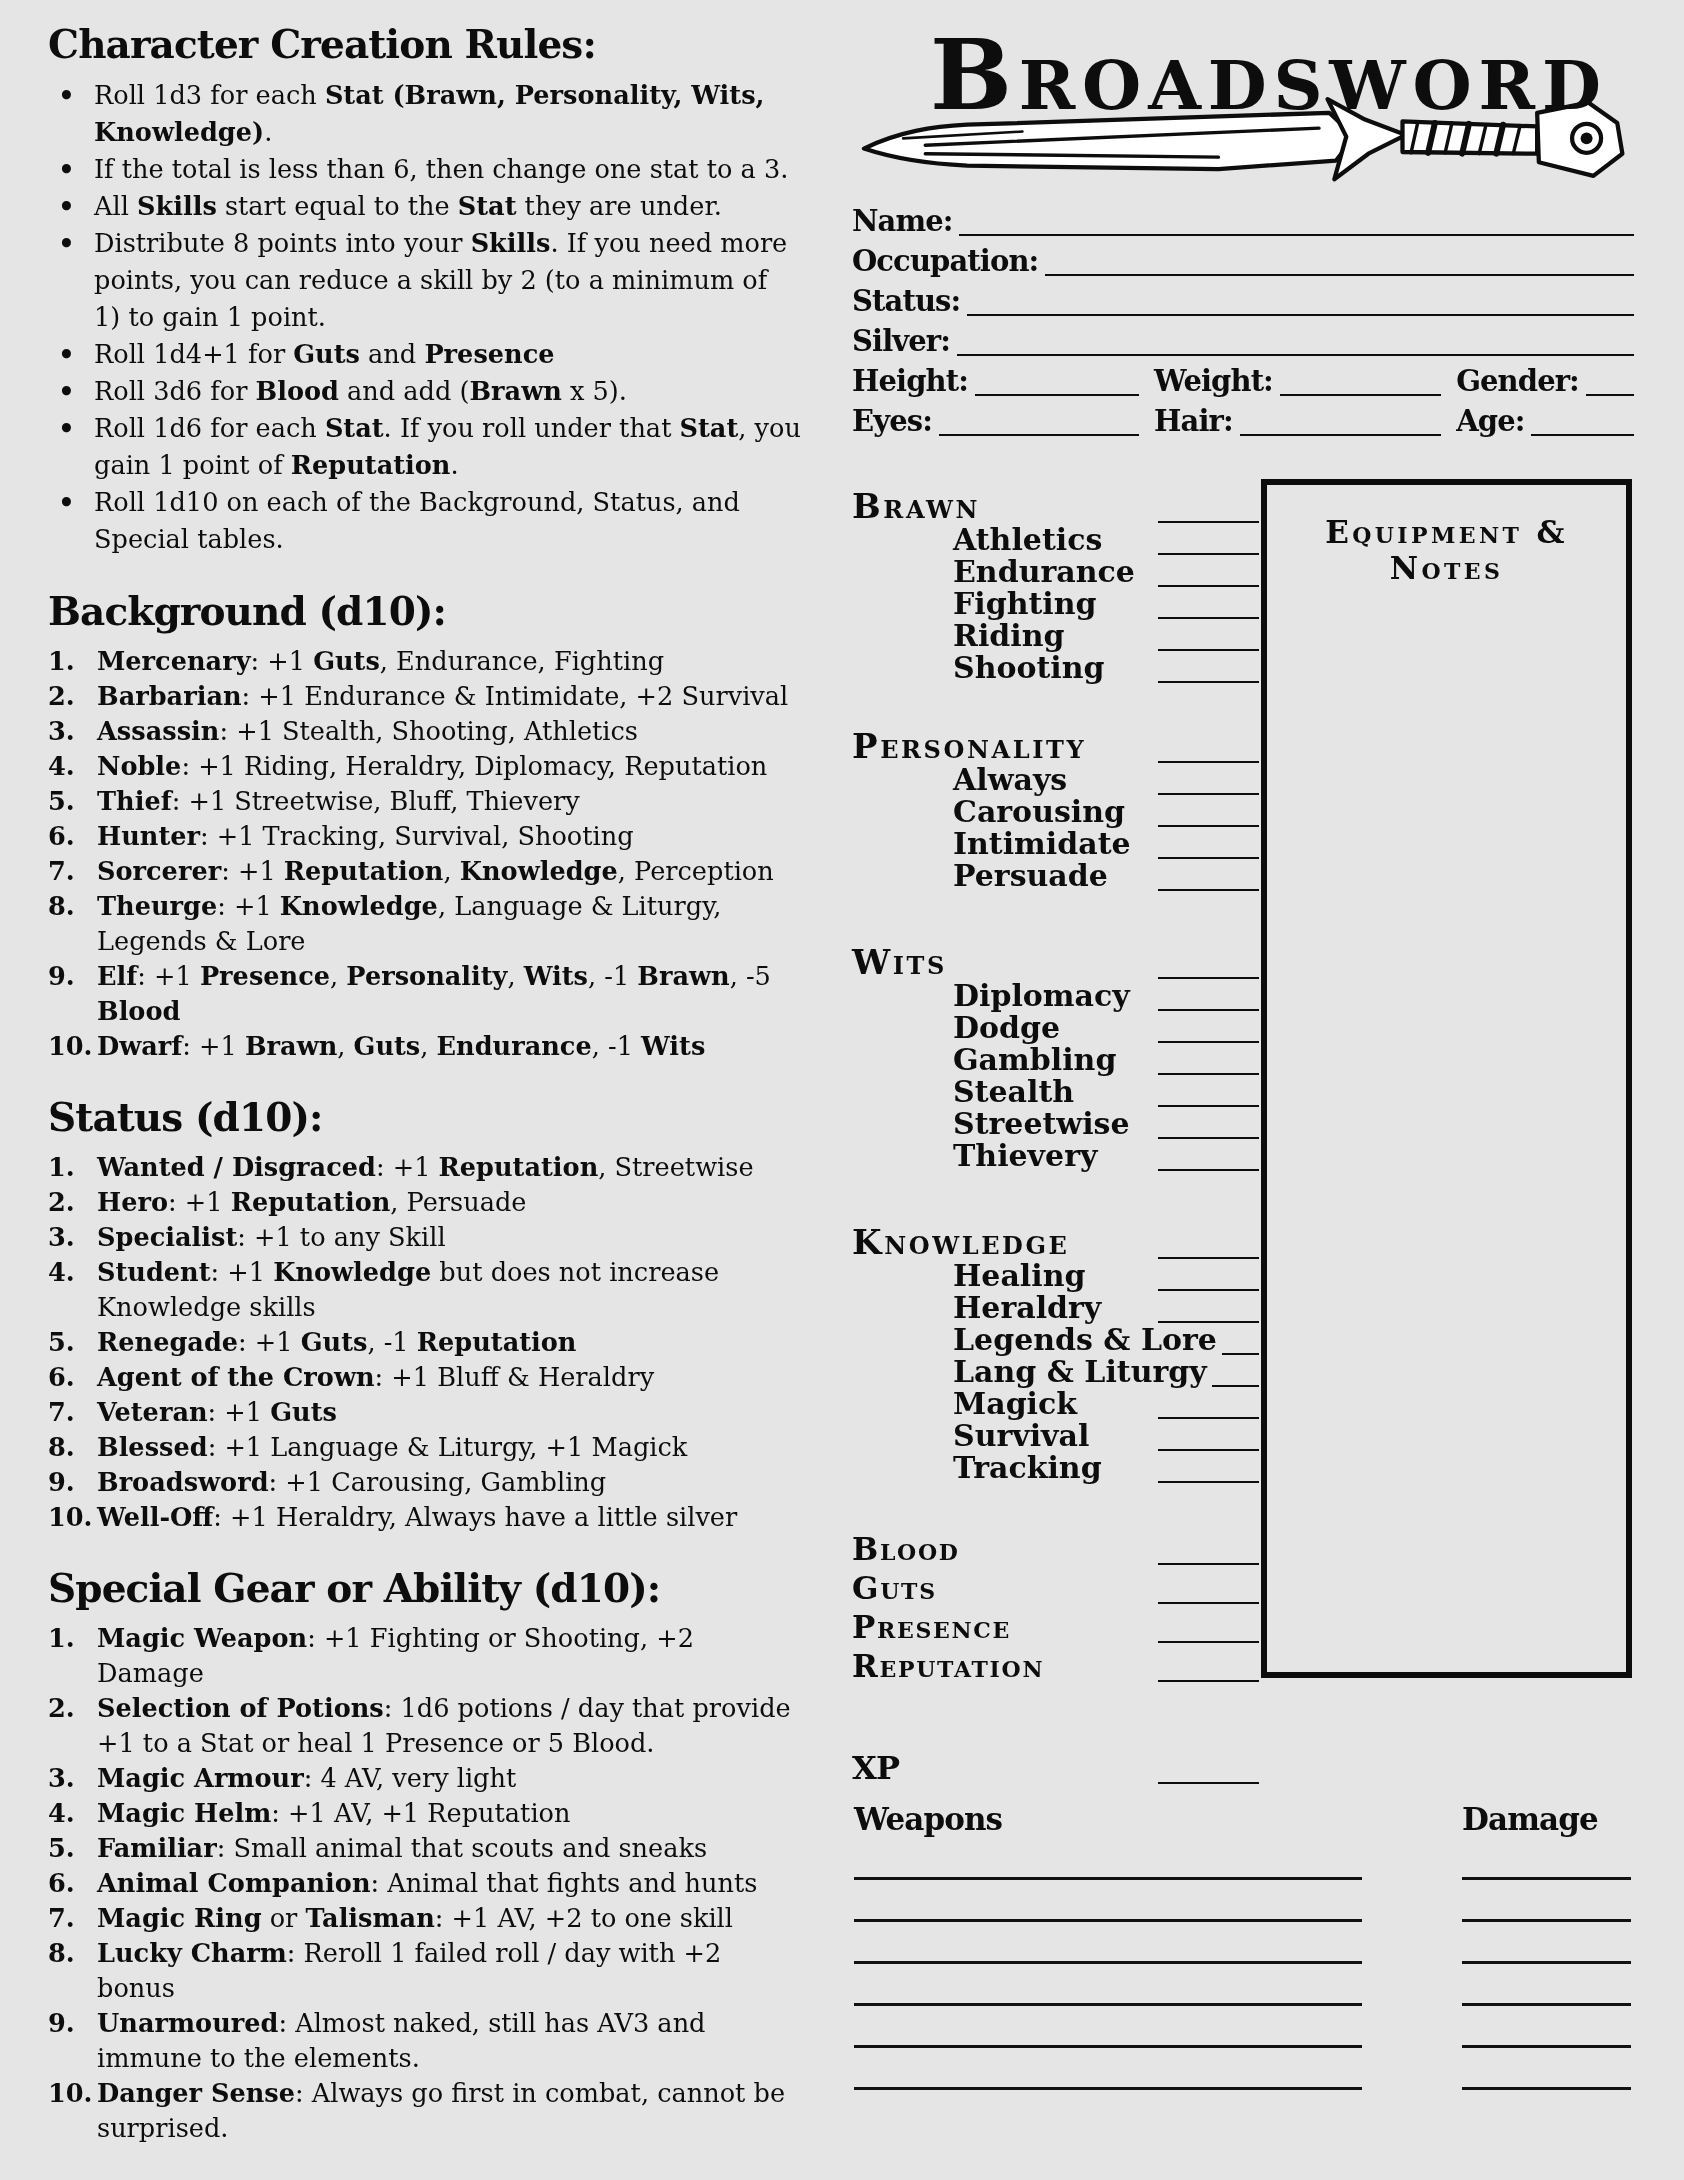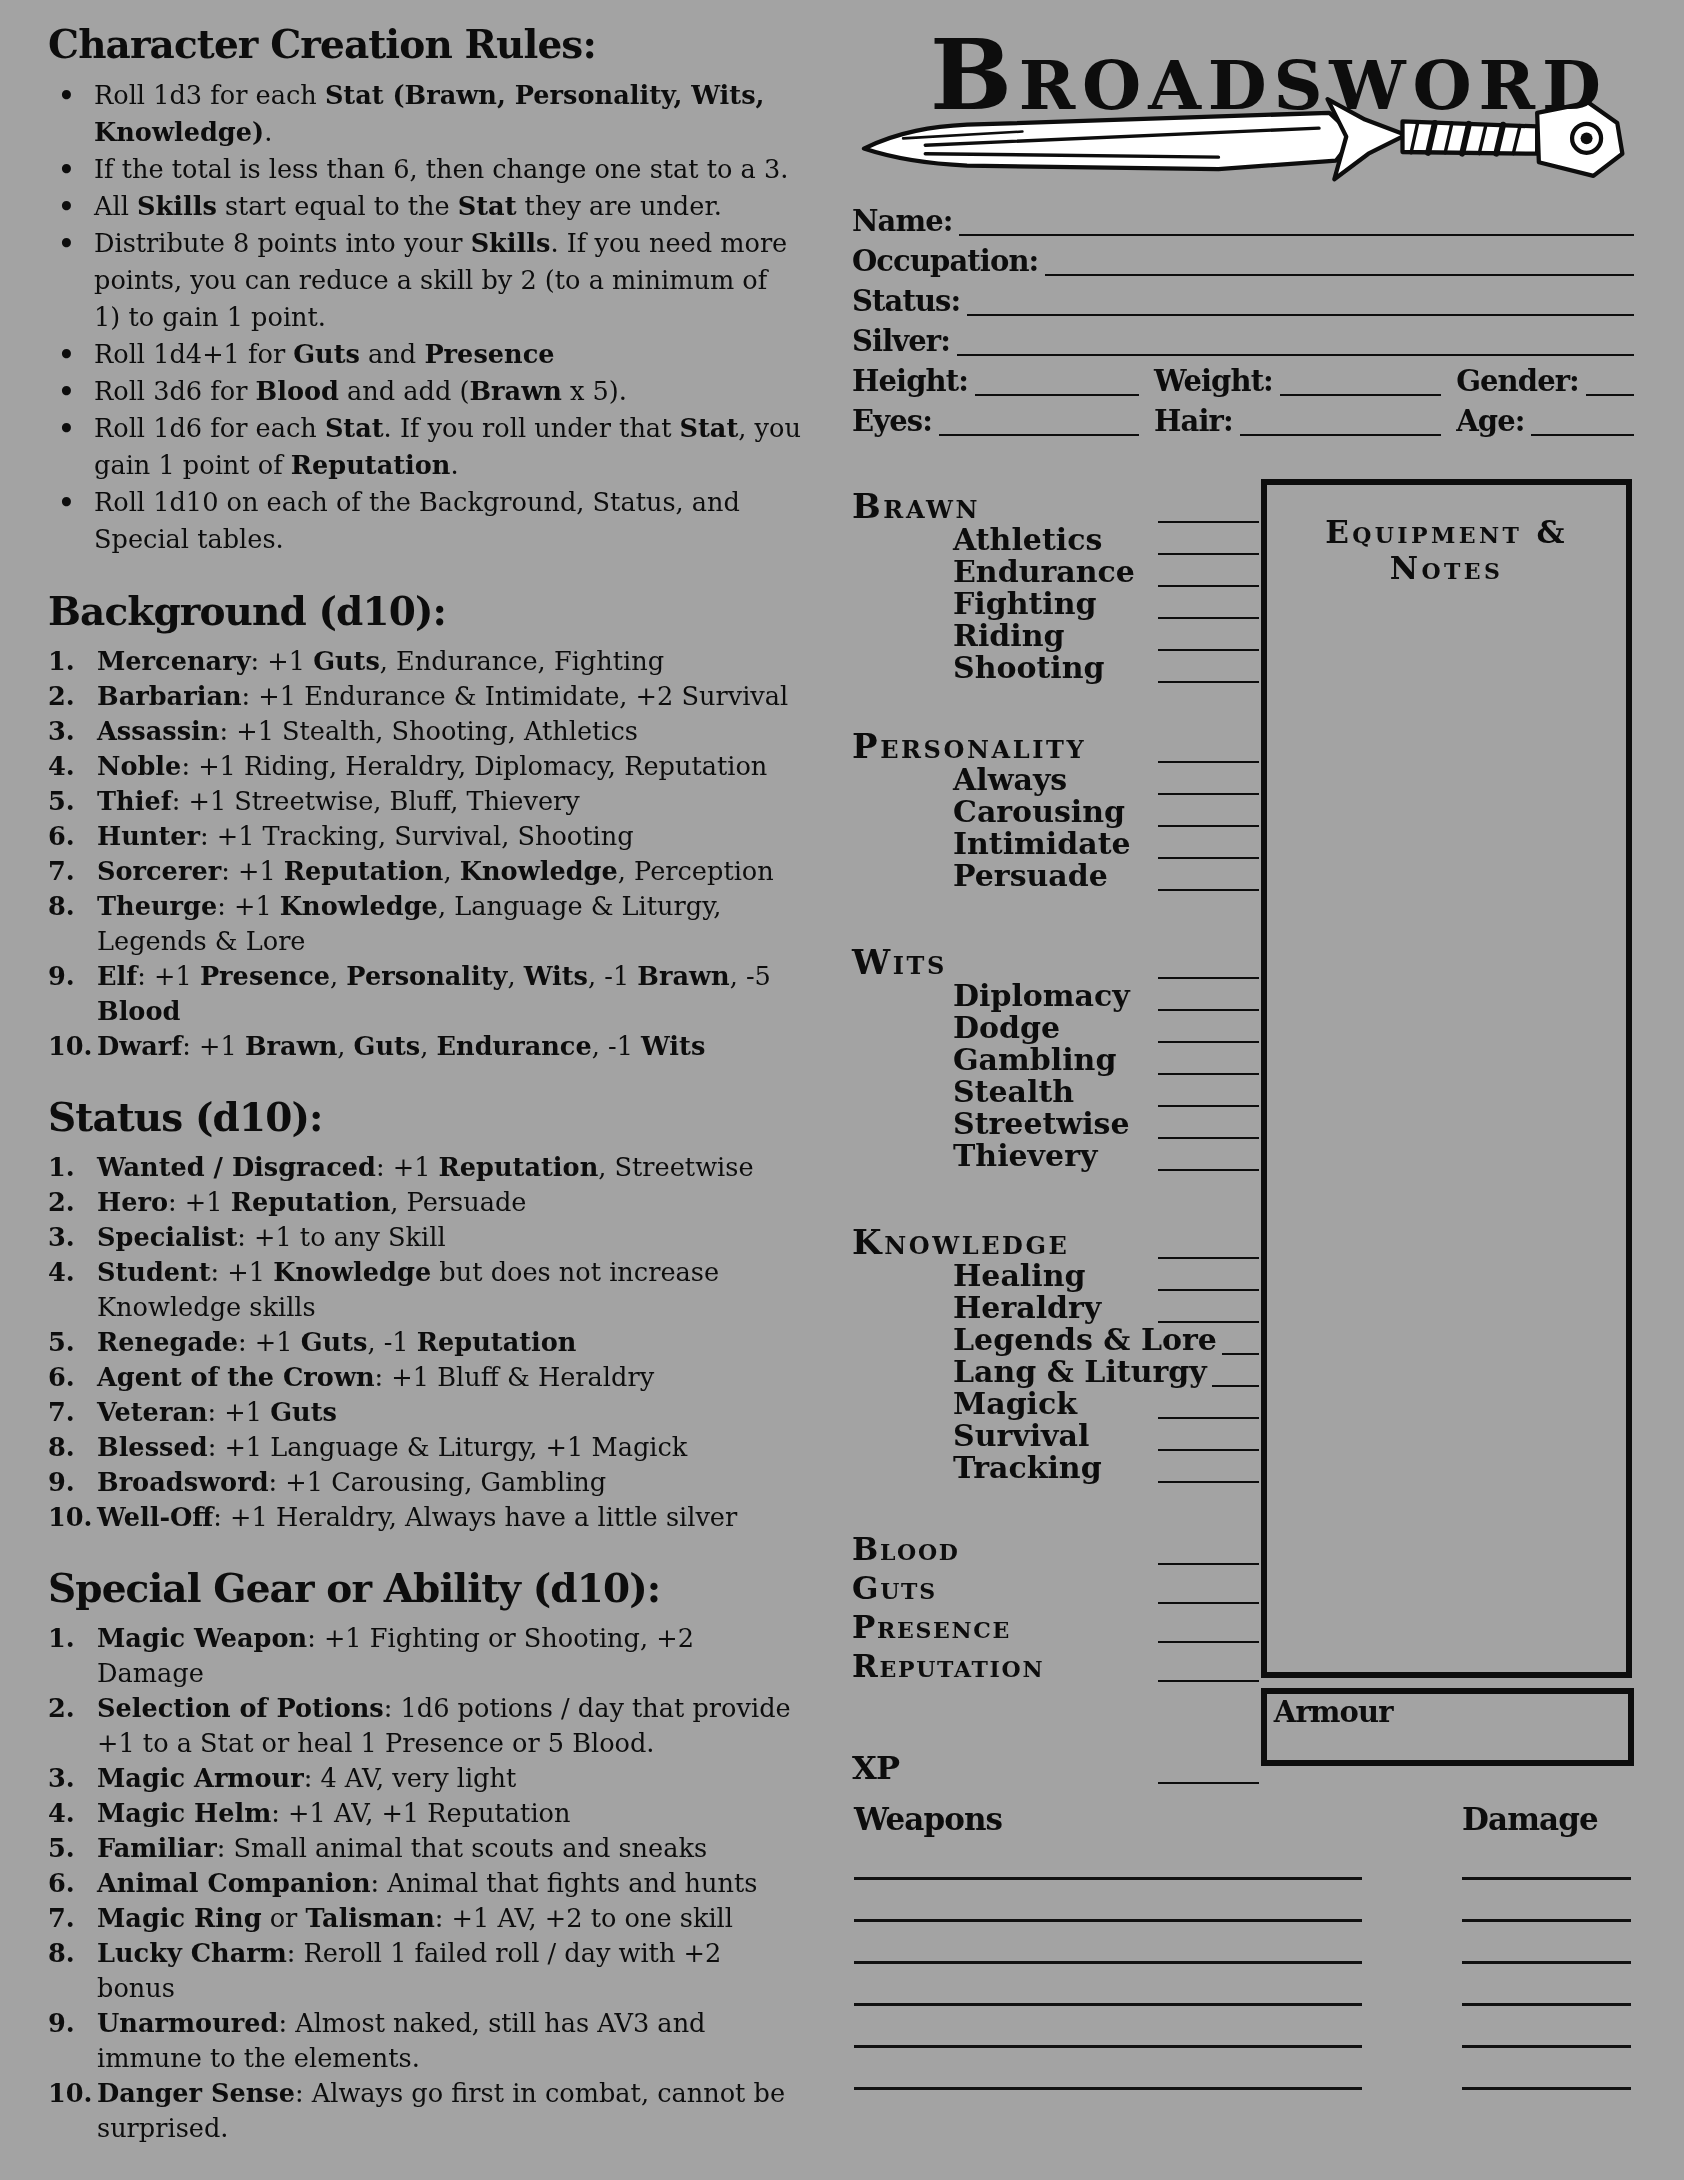--- a/index.html
+++ b/index.html
@@ -1,16 +1,16 @@
 <!DOCTYPE html>
 <html style="font-size:13.6px"><head>
 <meta charset="utf-8">
 <style>
   html,body{margin:0;padding:0;background:#888;}
-  .page{position:relative;width:1685px;height:2181px;background:#a3a3a3;color:#0d0d0d;
+  .page{position:relative;width:1685px;height:2181px;background:#e5e5e5;color:#0d0d0d;
         font-family:"DejaVu Serif",serif;overflow:hidden;}
 
   
   .leftcol{position:absolute;left:48px;top:22px;width:753px;}
   .bl-head{font-family:"DejaVu Serif",serif;font-weight:700;font-size:39px;line-height:1.15;
            letter-spacing:-0.9px;margin:0 0 10.2px 0;}
   .section-head{margin-top:31px;}
   .bullets{font-size:25.6px;line-height:37px;}
   .bullet-item{position:relative;padding-left:46px;}
   .marker::before{content:"\2022";position:absolute;left:10.2px;top:0;font-weight:700;}
@@ -514,23 +514,20 @@
       <span class="xp-label">XP</span>
       <span class="sline"></span>
     </div>
 
   </div>
 
   <div class="equip-box">
     <div class="equip-title">Equipment &amp; Notes</div>
   </div>
 
-  <div class="armour-box">
-    <div class="armour-label">Armour</div>
-  </div>
 
   <div class="weap-head">Weapons</div>
   <div class="dmg-head">Damage</div>
 
   <div class="weap-lines">
 
       <div class="wrow"></div>
 
       <div class="wrow"></div>
 

